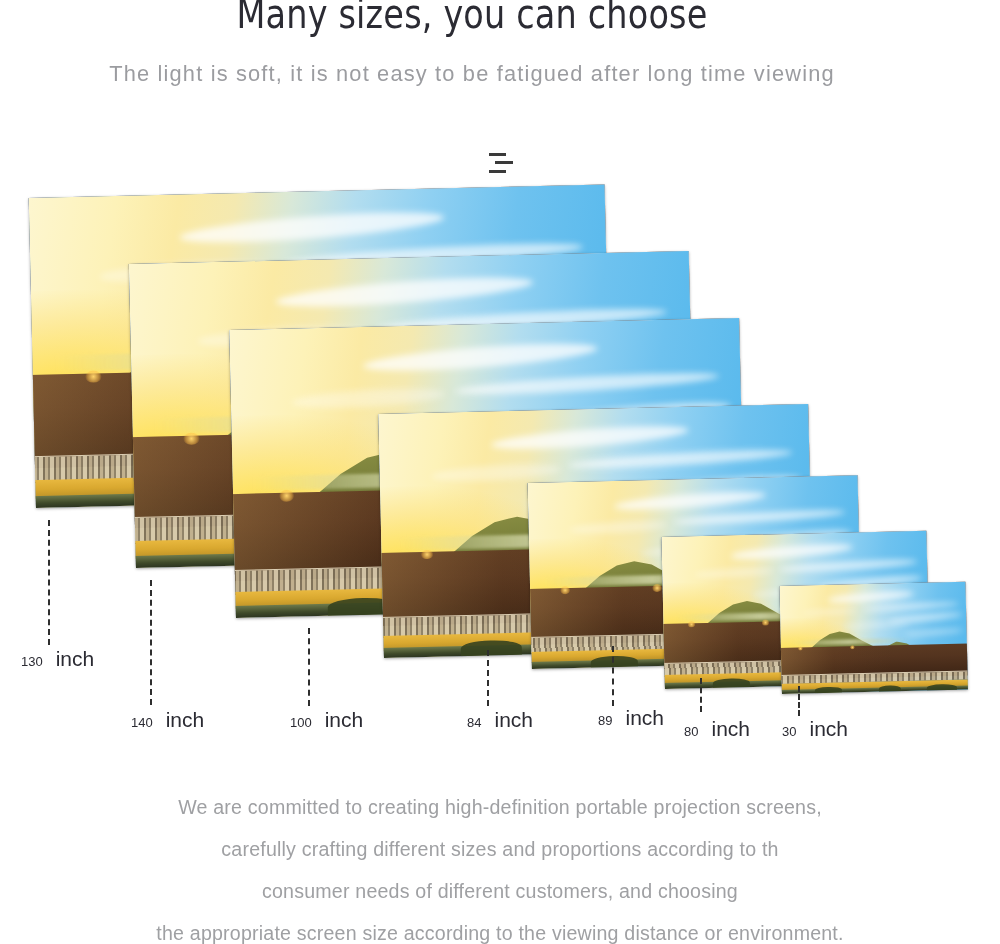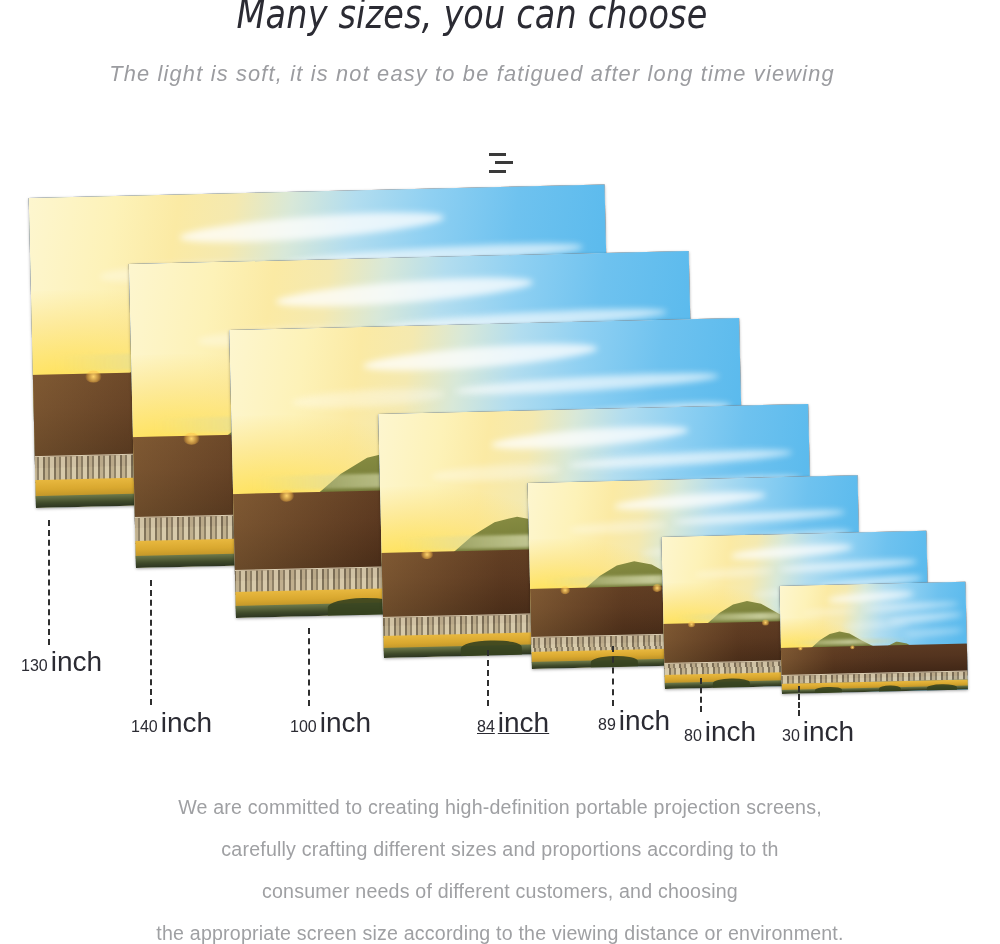--- a/index.html
+++ b/index.html
@@ -9,21 +9,21 @@
   }
   body {
     width: 1000px;
     height: 944px;
     overflow: hidden;
     font-family: "Liberation Sans", sans-serif;
     position: relative;
   }
 
   
-  #header { position: absolute; left: 0; top: 0; width: 944px; font-style: italic; }
+  #header { position: absolute; left: 0; top: 0; width: 944px; }
 
   #page-title {
     text-align: center;
     font-size: 40px;
     line-height: 40px;
     color: #2b2b33;
     font-weight: 400;
     letter-spacing: 0.2px;
     margin-top: -6px;
     font-family: "DejaVu Sans Condensed", "Liberation Sans", sans-serif;
@@ -230,26 +230,26 @@
 
   
   .size-label {
     position: absolute;
     white-space: nowrap;
     color: #2b2b33;
     font-weight: 400;
     line-height: 1;
   }
   .size-label .num {
-    font-size: 16px;
+    font-size: 13px;
     letter-spacing: 0px;
   }
   .size-label .unit {
-    font-size: 28px;
-    margin-left: 3px;
+    font-size: 21px;
+    margin-left: 13px;
   }
 
   
   #footer {
     position: absolute;
     left: 0;
     top: 786px;
     width: 1000px;
     text-align: center;
     color: #9fa0a3;
@@ -482,21 +482,21 @@
 
   <div class="size-label" style="left:21px; top:648px;">
     <span class="num">130</span><span class="unit">inch</span>
   </div>
   <div class="size-label" style="left:131px; top:709px;">
     <span class="num">140</span><span class="unit">inch</span>
   </div>
   <div class="size-label" style="left:290px; top:709px;text-align:center;">
     <span class="num">100</span><span class="unit">inch</span>
   </div>
-  <div class="size-label" style="left:477px; top:709px;text-decoration:underline;">
+  <div class="size-label" style="left:467px; top:709px;">
     <span class="num">84</span><span class="unit">inch</span>
   </div>
   <div class="size-label" style="left:598px; top:707px;">
     <span class="num">89</span><span class="unit">inch</span>
   </div>
   <div class="size-label" style="left:684px; top:718px;">
     <span class="num">80</span><span class="unit">inch</span>
   </div>
   <div class="size-label" style="left:782px; top:718px;">
     <span class="num">30</span><span class="unit">inch</span>

